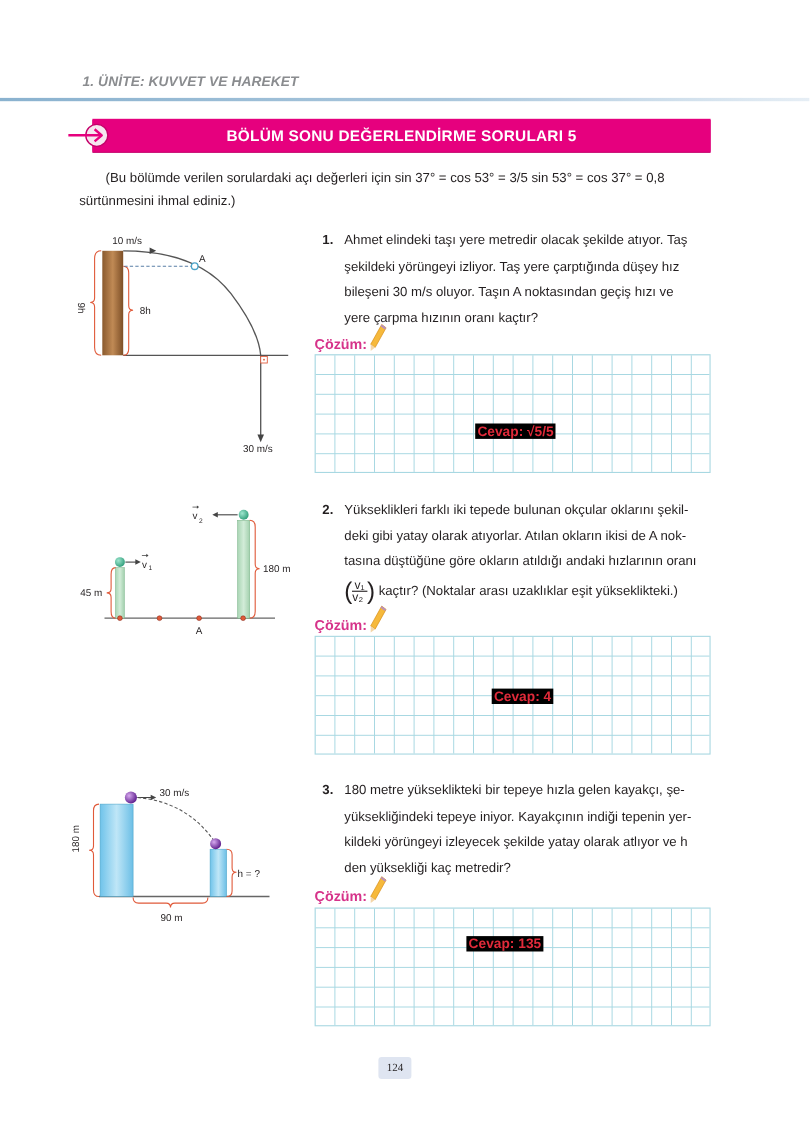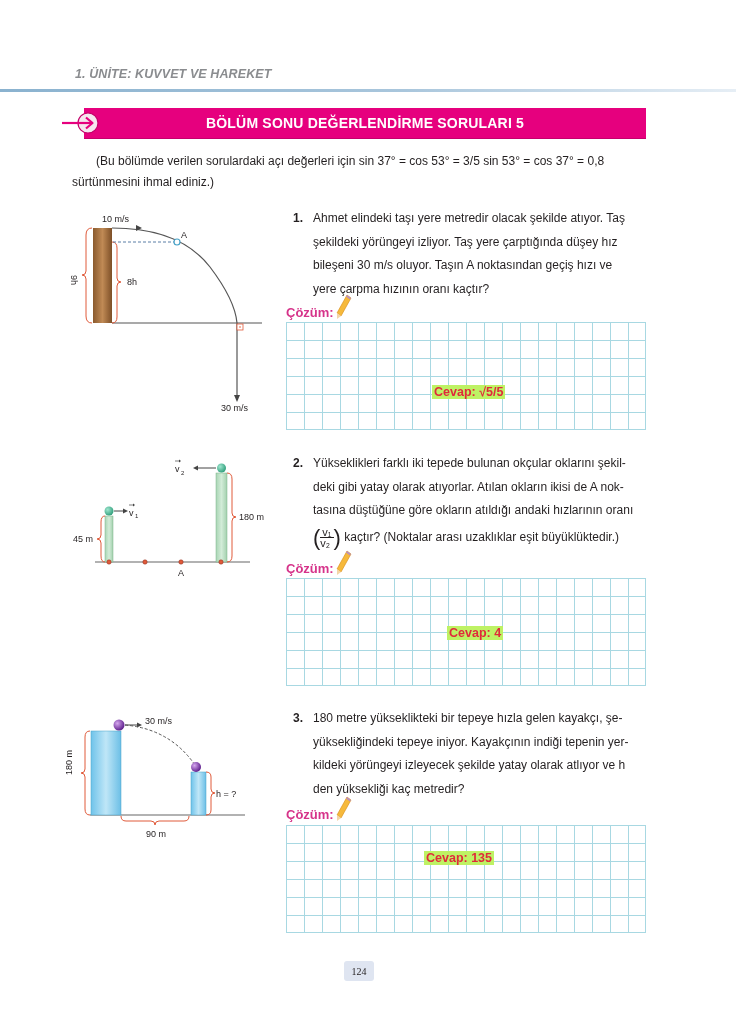--- a/index.html
+++ b/index.html
@@ -51,21 +51,21 @@
       position: absolute; left: 286px; width: 360px; height: 108px;
       border: 1px solid #a8d8e2;
       background-image:
         linear-gradient(to right, #a8d8e2 1px, transparent 1px),
         linear-gradient(to bottom, #a8d8e2 1px, transparent 1px);
       background-size: 18px 18px;
       background-position: -1px -1px;
     }
     .answer {
       position: absolute; font-weight: bold; font-size: 12.5px; color: #e02a3a;
-      background: #bef264; padding: 0 2px;
+      background: #000000; padding: 0 2px;
     }
 
     .fig { position: absolute; }
     .fig text { font-family: "Liberation Sans", sans-serif; }
 
     .page-num {
       position: absolute; left: 344px; top: 961px; width: 30px; height: 20px;
       background: #dfe5f1; border-radius: 3px;
       font-family: "Liberation Serif", serif; font-size: 10px; color: #231f20;
       display: flex; align-items: center; justify-content: center;
@@ -196,21 +196,21 @@
   <text x="118" y="126" font-size="9" fill="#231f20">A</text>
 </svg>
 
 <div class="q-text" style="top:452px;">
   <span class="num">2.</span>
   <span class="line">Yükseklikleri farklı iki tepede bulunan okçular oklarını şekil-</span>
   <span class="line">deki gibi yatay olarak atıyorlar. Atılan okların ikisi de A nok-</span>
   <span class="line">tasına düştüğüne göre okların atıldığı andaki hızlarının oranı</span>
   <span class="line" style="line-height:28px;">
     <span class="paren">(</span><span class="frac"><span class="top">v₁</span><span class="bot">v₂</span></span><span class="paren">)</span>
-    <span>kaçtır? (Noktalar arası uzaklıklar eşit büyüklüktedir.)</span>
+    <span>kaçtır? (Noktalar arası uzaklıklar eşit yükseklikteki.)</span>
   </span>
 </div>
 
 <div class="cozum" style="top:550px;">
   <span>Çözüm:</span>
   <svg width="16" height="26" viewBox="0 0 16 26">
     <polygon points="11,1 15,4 5,22 1,19" fill="#f6b93b" stroke="#d68a10" stroke-width="0.6"></polygon>
     <polygon points="11,1 15,4 14,5.5 10,2.5" fill="#b88fc0"></polygon>
     <polygon points="1,19 5,22 1,25" fill="#f4d6a8"></polygon>
   </svg>

